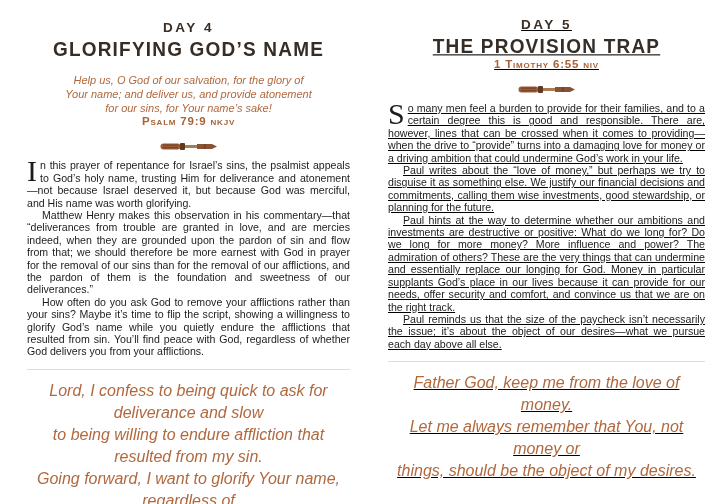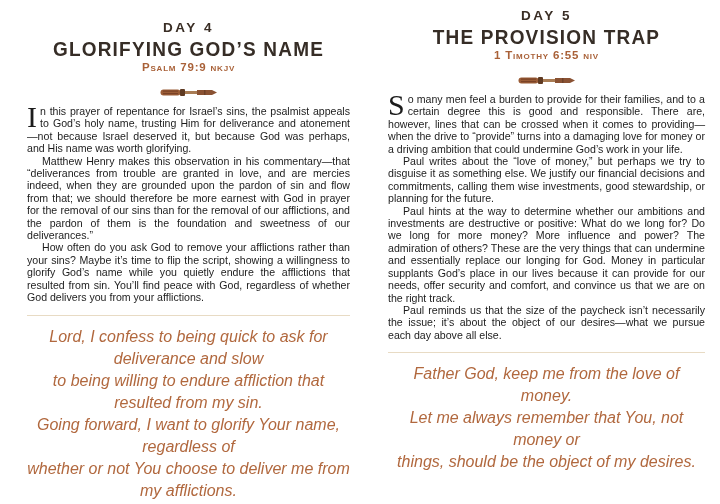--- a/index.html
+++ b/index.html
@@ -3,21 +3,21 @@
 <meta charset="utf-8">
 <style>
   * { margin:0; padding:0; box-sizing:border-box; }
   html,body { width:720px; height:504px; background:#ffffff; }
   .spread {
     display:flex; width:720px; height:504px;
     font-family:"Liberation Sans", sans-serif; background:#ffffff;
   }
   .page { width:360px; height:504px; }
   .page.left  { padding:20px 10px 0 27px; }
-  .page.right { padding:8px 15px 0 28px; }
+  .page.right { padding:17px 15px 0 28px;text-decoration:underline; }
 
   .day-label {
     text-align:center; font-weight:bold; font-size:13.5px;
     letter-spacing:2.5px; color:#3a2e25;
   }
   .page-title {
     text-align:center; font-weight:bold; font-size:19px;
     letter-spacing:1.2px; color:#362d26; margin-top:4px;
     transform:scaleY(1.05);
   }
@@ -46,34 +46,37 @@
   }
 </style>
 </head>
 <body>
 
 <div class="spread">
 
   <div class="page left">
     <div class="day-label">DAY 4</div>
     <div class="page-title">GLORIFYING GOD’S NAME</div>
+    <div class="scripture">Help us, O God of our salvation, for the glory of
+Your name; and deliver us, and provide atonement
+for our sins, for Your name’s sake!</div>
     <div class="reference">Psalm 79:9 nkjv</div>
     <div class="divider">
       <svg width="58" height="11" viewBox="0 0 58 11" aria-hidden="true">
         <rect x="0.5" y="2.5" width="20" height="6" rx="3" fill="#9a5c36"></rect>
         <rect x="3" y="3.5" width="15" height="1.2" fill="#7a4226"></rect>
         <rect x="3" y="6" width="15" height="1.2" fill="#7a4226"></rect>
         <rect x="20" y="2" width="5" height="7" rx="1" fill="#5f3a22"></rect>
         <rect x="25" y="4" width="12" height="3" fill="#a97c54"></rect>
         <polygon points="37,3 52,3 57,5.5 52,8 37,8" fill="#8a5233"></polygon>
         <rect x="44" y="3" width="1.5" height="5" fill="#6e4128"></rect>
       </svg>
     </div>
     <div class="body-text">
-      <p class="first-para"><span class="dropcap">I</span><span>n this prayer of repentance for Israel’s sins, the psalmist appeals to God’s holy name, trusting Him for deliverance and atonement—not because Israel deserved it, but because God was perhaps, and His name was worth glorifying.</span></p>
+      <p class="first-para"><span class="dropcap">I</span><span>n this prayer of repentance for Israel’s sins, the psalmist appeals to God’s holy name, trusting Him for deliverance and atonement—not because Israel deserved it, but because God was merciful, and His name was worth glorifying.</span></p>
       <p>Matthew Henry makes this observation in his commentary—that “deliverances from trouble are granted in love, and are mercies indeed, when they are grounded upon the pardon of sin and flow from that; we should therefore be more earnest with God in prayer for the removal of our sins than for the removal of our afflictions, and the pardon of them is the foundation and sweetness of our deliverances.”</p>
       <p>How often do you ask God to remove your afflictions rather than your sins? Maybe it’s time to flip the script, showing a willingness to glorify God’s name while you quietly endure the afflictions that resulted from sin. You’ll find peace with God, regardless of whether God delivers you from your afflictions.</p>
     </div>
     <hr class="prayer-rule">
     <div class="prayer">Lord, I confess to being quick to ask for deliverance and slow
 to being willing to endure affliction that resulted from my sin.
 Going forward, I want to glorify Your name, regardless of
 whether or not You choose to deliver me from my afflictions.</div>
   </div>
 

